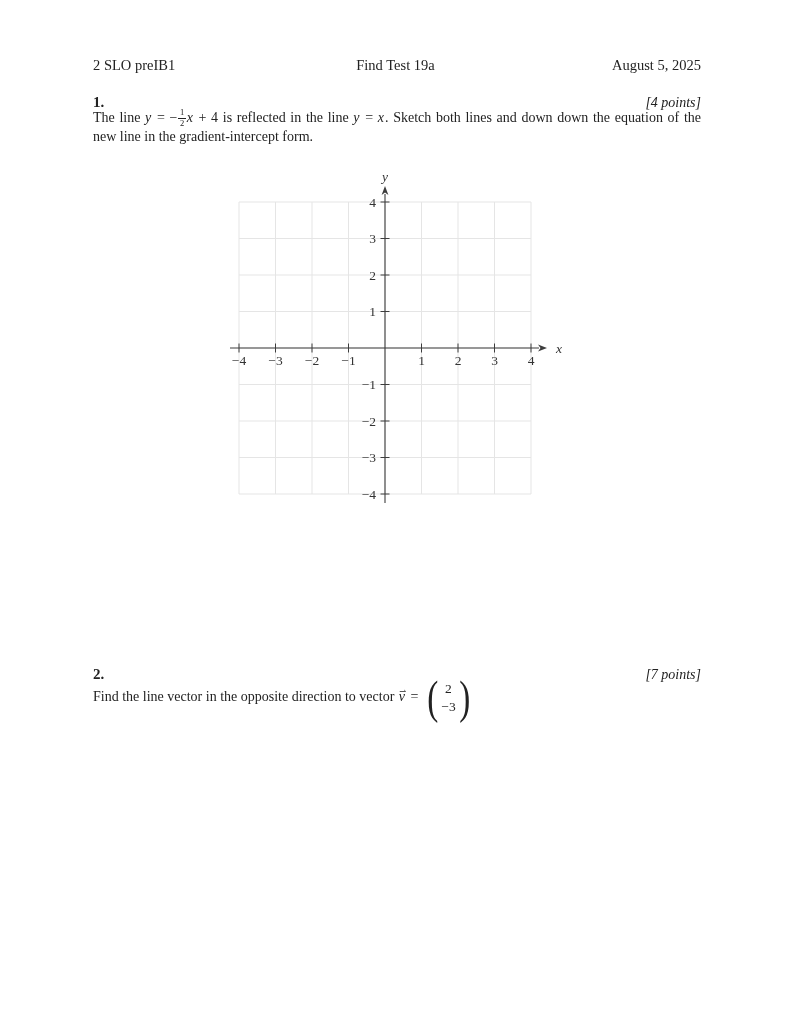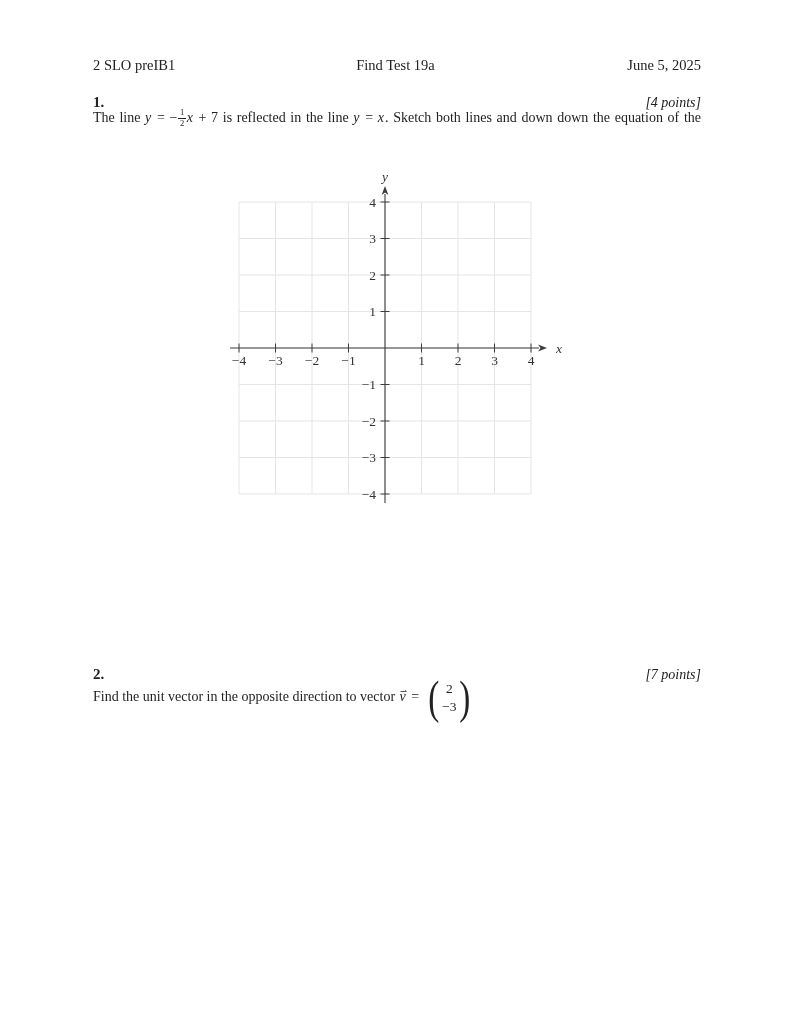--- a/index.html
+++ b/index.html
@@ -49,30 +49,31 @@
   #figure { position: absolute; left: 225px; top: 165px; width: 350px; height: 352px; }
 </style>
 </head>
 <body>
 
 <div class="page">
 
   <div class="header">
     <span class="h-left">2 SLO preIB1</span>
     <span class="h-center">Find Test 19a</span>
-    <span class="h-right">June 5, 2025</span>
+    <span class="h-right">August 5, 2025</span>
   </div>
 
   <div class="qhead" id="q1-head">
     <span class="qnum">1.</span>
     <span class="qpoints">[4 points]</span>
   </div>
 
   <div class="qbody" id="q1-body">
-    <div class="justified"><span>The line </span><span class="mit">y</span><span> = −</span><span class="frac"><span class="num">1</span><span class="den">2</span></span><span class="mit">x</span><span> + 7 is reflected in the line </span><span class="mit">y</span><span> = </span><span class="mit">x</span><span>. Sketch both lines and down down the equation of the</span></div>
+    <div class="justified"><span>The line </span><span class="mit">y</span><span> = −</span><span class="frac"><span class="num">1</span><span class="den">2</span></span><span class="mit">x</span><span> + 4 is reflected in the line </span><span class="mit">y</span><span> = </span><span class="mit">x</span><span>. Sketch both lines and down down the equation of the</span></div>
+    <div><span>new line in the gradient-intercept form.</span></div>
   </div>
 
   <div id="figure"><svg width="350" height="352" viewBox="0 0 350 352">
         <line x1="14" y1="37" x2="14" y2="329" stroke="#e5e5e5" stroke-width="1"></line>
         <line x1="50.5" y1="37" x2="50.5" y2="329" stroke="#e5e5e5" stroke-width="1"></line>
         <line x1="87" y1="37" x2="87" y2="329" stroke="#e5e5e5" stroke-width="1"></line>
         <line x1="123.5" y1="37" x2="123.5" y2="329" stroke="#e5e5e5" stroke-width="1"></line>
         <line x1="160" y1="37" x2="160" y2="329" stroke="#e5e5e5" stroke-width="1"></line>
         <line x1="196.5" y1="37" x2="196.5" y2="329" stroke="#e5e5e5" stroke-width="1"></line>
         <line x1="233" y1="37" x2="233" y2="329" stroke="#e5e5e5" stroke-width="1"></line>
@@ -126,21 +127,21 @@
         <text x="331" y="187.5" text-anchor="start" font-size="13.5" font-family="&quot;Liberation Serif&quot;,&quot;DejaVu Serif&quot;,serif" font-style="italic" fill="#333333">x</text>
         <text x="160" y="16" text-anchor="middle" font-size="13.5" font-family="&quot;Liberation Serif&quot;,&quot;DejaVu Serif&quot;,serif" font-style="italic" fill="#333333">y</text>
       </svg></div>
 
   <div class="qhead" id="q2-head">
     <span class="qnum">2.</span>
     <span class="qpoints">[7 points]</span>
   </div>
 
   <div class="qbody" id="q2-body">
-    <div><span>Find the unit vector in the opposite direction to vector </span><span class="vec"><span class="vec-arrow">⇀</span>v</span><span> = </span><span class="pmatrix">
+    <div><span>Find the line vector in the opposite direction to vector </span><span class="vec"><span class="vec-arrow">⇀</span>v</span><span> = </span><span class="pmatrix">
           <span class="paren">(</span>
           <span class="col">
             <span>2</span>
             <span>−3</span>
           </span>
           <span class="paren">)</span>
         </span></div>
   </div>
 
 </div>

